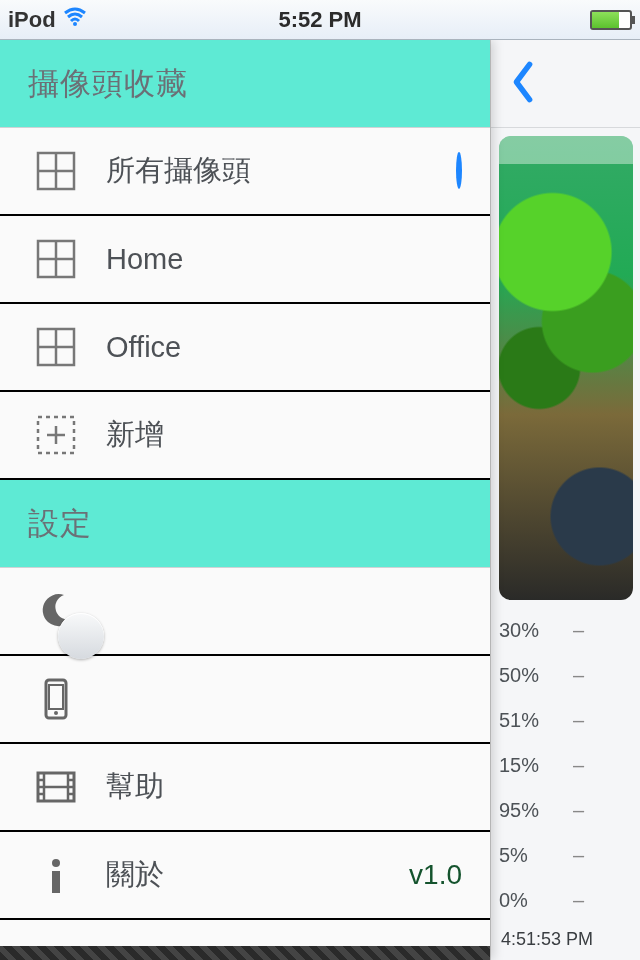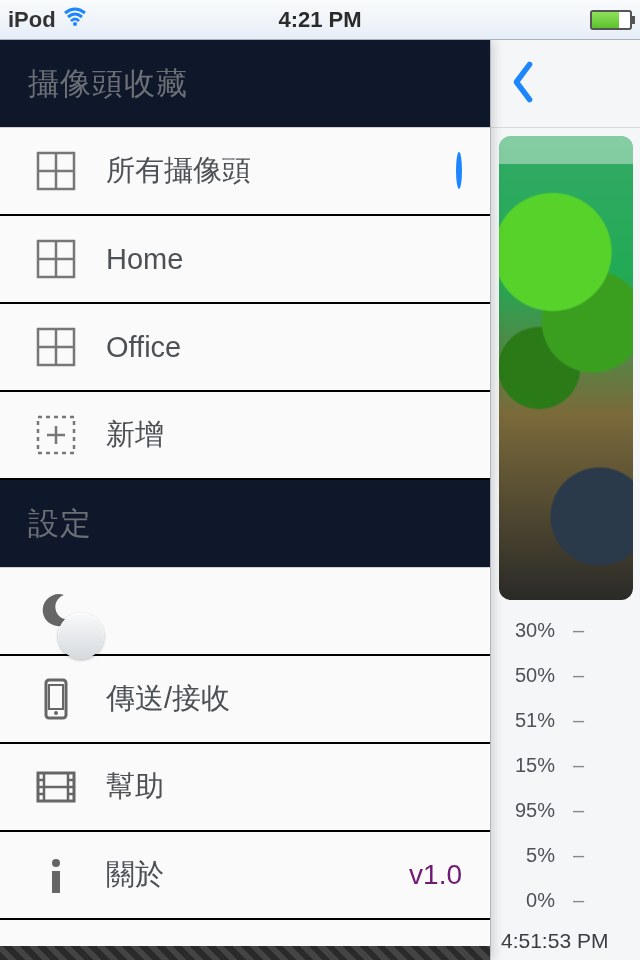--- a/index.html
+++ b/index.html
@@ -76,25 +76,25 @@
     margin-top: 8px;
     padding-left: 8px;
     font-size: 20px;
     color: #4d5257;
   }
   .percent-row {
     display: flex;
     align-items: center;
     height: 45px;
   }
-  .percent-row .label { width: 56px; text-align: right; }
+  .percent-row .label { width: 56px; text-align: left; }
   .percent-row .dash { margin-left: 18px; color: #888; }
   .timestamp {
     padding: 6px 0 0 10px;
-    font-size: 21px;
+    font-size: 18px;
     color: #3a3e42;
   }
 
   
   .side-menu {
     position: absolute;
     top: 40px;
     left: 0;
     width: 490px;
     height: 920px;
@@ -103,38 +103,38 @@
     box-shadow: 4px 0 10px rgba(0,0,0,0.15);
     overflow: hidden;
   }
   .section-header {
     height: 88px;
     display: flex;
     align-items: center;
     padding-left: 28px;
     font-size: 31px;
     color: #6b7076;
-    background: #0f172a;
+    background: #5eead4;
     border-bottom: 1px solid #d0d2d5;
     letter-spacing: 1px;
   }
   .menu-item {
     height: 88px;
     display: flex;
     align-items: center;
     padding: 0 28px 0 34px;
     border-bottom: 2px solid #000000;
     background: #fafafa;
     font-size: 29px;
     color: #4d5156;
   }
   .menu-item .icon { width: 44px; height: 44px; margin-right: 28px; display: inline-flex; align-items: center; justify-content: center; }
   .menu-item .icon svg { width: 44px; height: 44px; stroke: #777; fill: none; stroke-width: 2.5; }
   .menu-item .label { flex: 1; }
-  .menu-item .trailing { font-size: 28px; color: #701a75; }
+  .menu-item .trailing { font-size: 28px; color: #14532d; }
   .menu-item.dashed .icon svg rect { stroke-dasharray: 4 4; }
 
   .selected-ring {
     width: 24px; height: 24px; border: 3px solid #1d86ff; border-radius: 50%;
   }
 
   
   .toggle {
     width: 150px; height: 50px; border-radius: 26px; position: relative;
     background: linear-gradient(#2a8bf0, #1f7be0);
@@ -162,21 +162,21 @@
     <span>iPod</span>
     <span class="wifi-icon">
       <svg viewBox="0 0 24 20">
           <path d="M2 6 Q12 -2 22 6" stroke="#1d86ff" stroke-width="3" fill="none"></path>
           <path d="M5 10 Q12 4 19 10" stroke="#1d86ff" stroke-width="3" fill="none"></path>
           <path d="M8 14 Q12 10 16 14" stroke="#1d86ff" stroke-width="3" fill="none"></path>
           <circle cx="12" cy="17" r="2" fill="#1d86ff"></circle>
         </svg>
     </span>
   </div>
-  <div class="status-center">4:21 PM</div>
+  <div class="status-center">5:52 PM</div>
   <div class="status-right">
     <div class="battery">
         <div class="battery-fill"></div>
       </div>
   </div>
 </div>
 
 <div class="right-panel">
   <div class="right-header">
     <span class="back-chevron">
@@ -282,21 +282,20 @@
   </div>
 
   <div class="menu-item">
     <span class="icon">
       <svg viewBox="0 0 44 44">
           <rect x="12" y="3" width="20" height="38" rx="3" stroke="#666" stroke-width="3"></rect>
           <rect x="15" y="8" width="14" height="24" fill="none" stroke="#666" stroke-width="2"></rect>
           <circle cx="22" cy="36" r="2" fill="#666" stroke="none"></circle>
         </svg>
     </span>
-    <span class="label">傳送/接收</span>
   </div>
 
   <div class="menu-item">
     <span class="icon">
       <svg viewBox="0 0 44 44">
           <rect x="4" y="8" width="36" height="28" stroke="#666" stroke-width="3"></rect>
           <line x1="10" y1="8" x2="10" y2="36" stroke="#666"></line>
           <line x1="34" y1="8" x2="34" y2="36" stroke="#666"></line>
           <line x1="4" y1="15" x2="10" y2="15" stroke="#666"></line>
           <line x1="4" y1="22" x2="10" y2="22" stroke="#666"></line>

